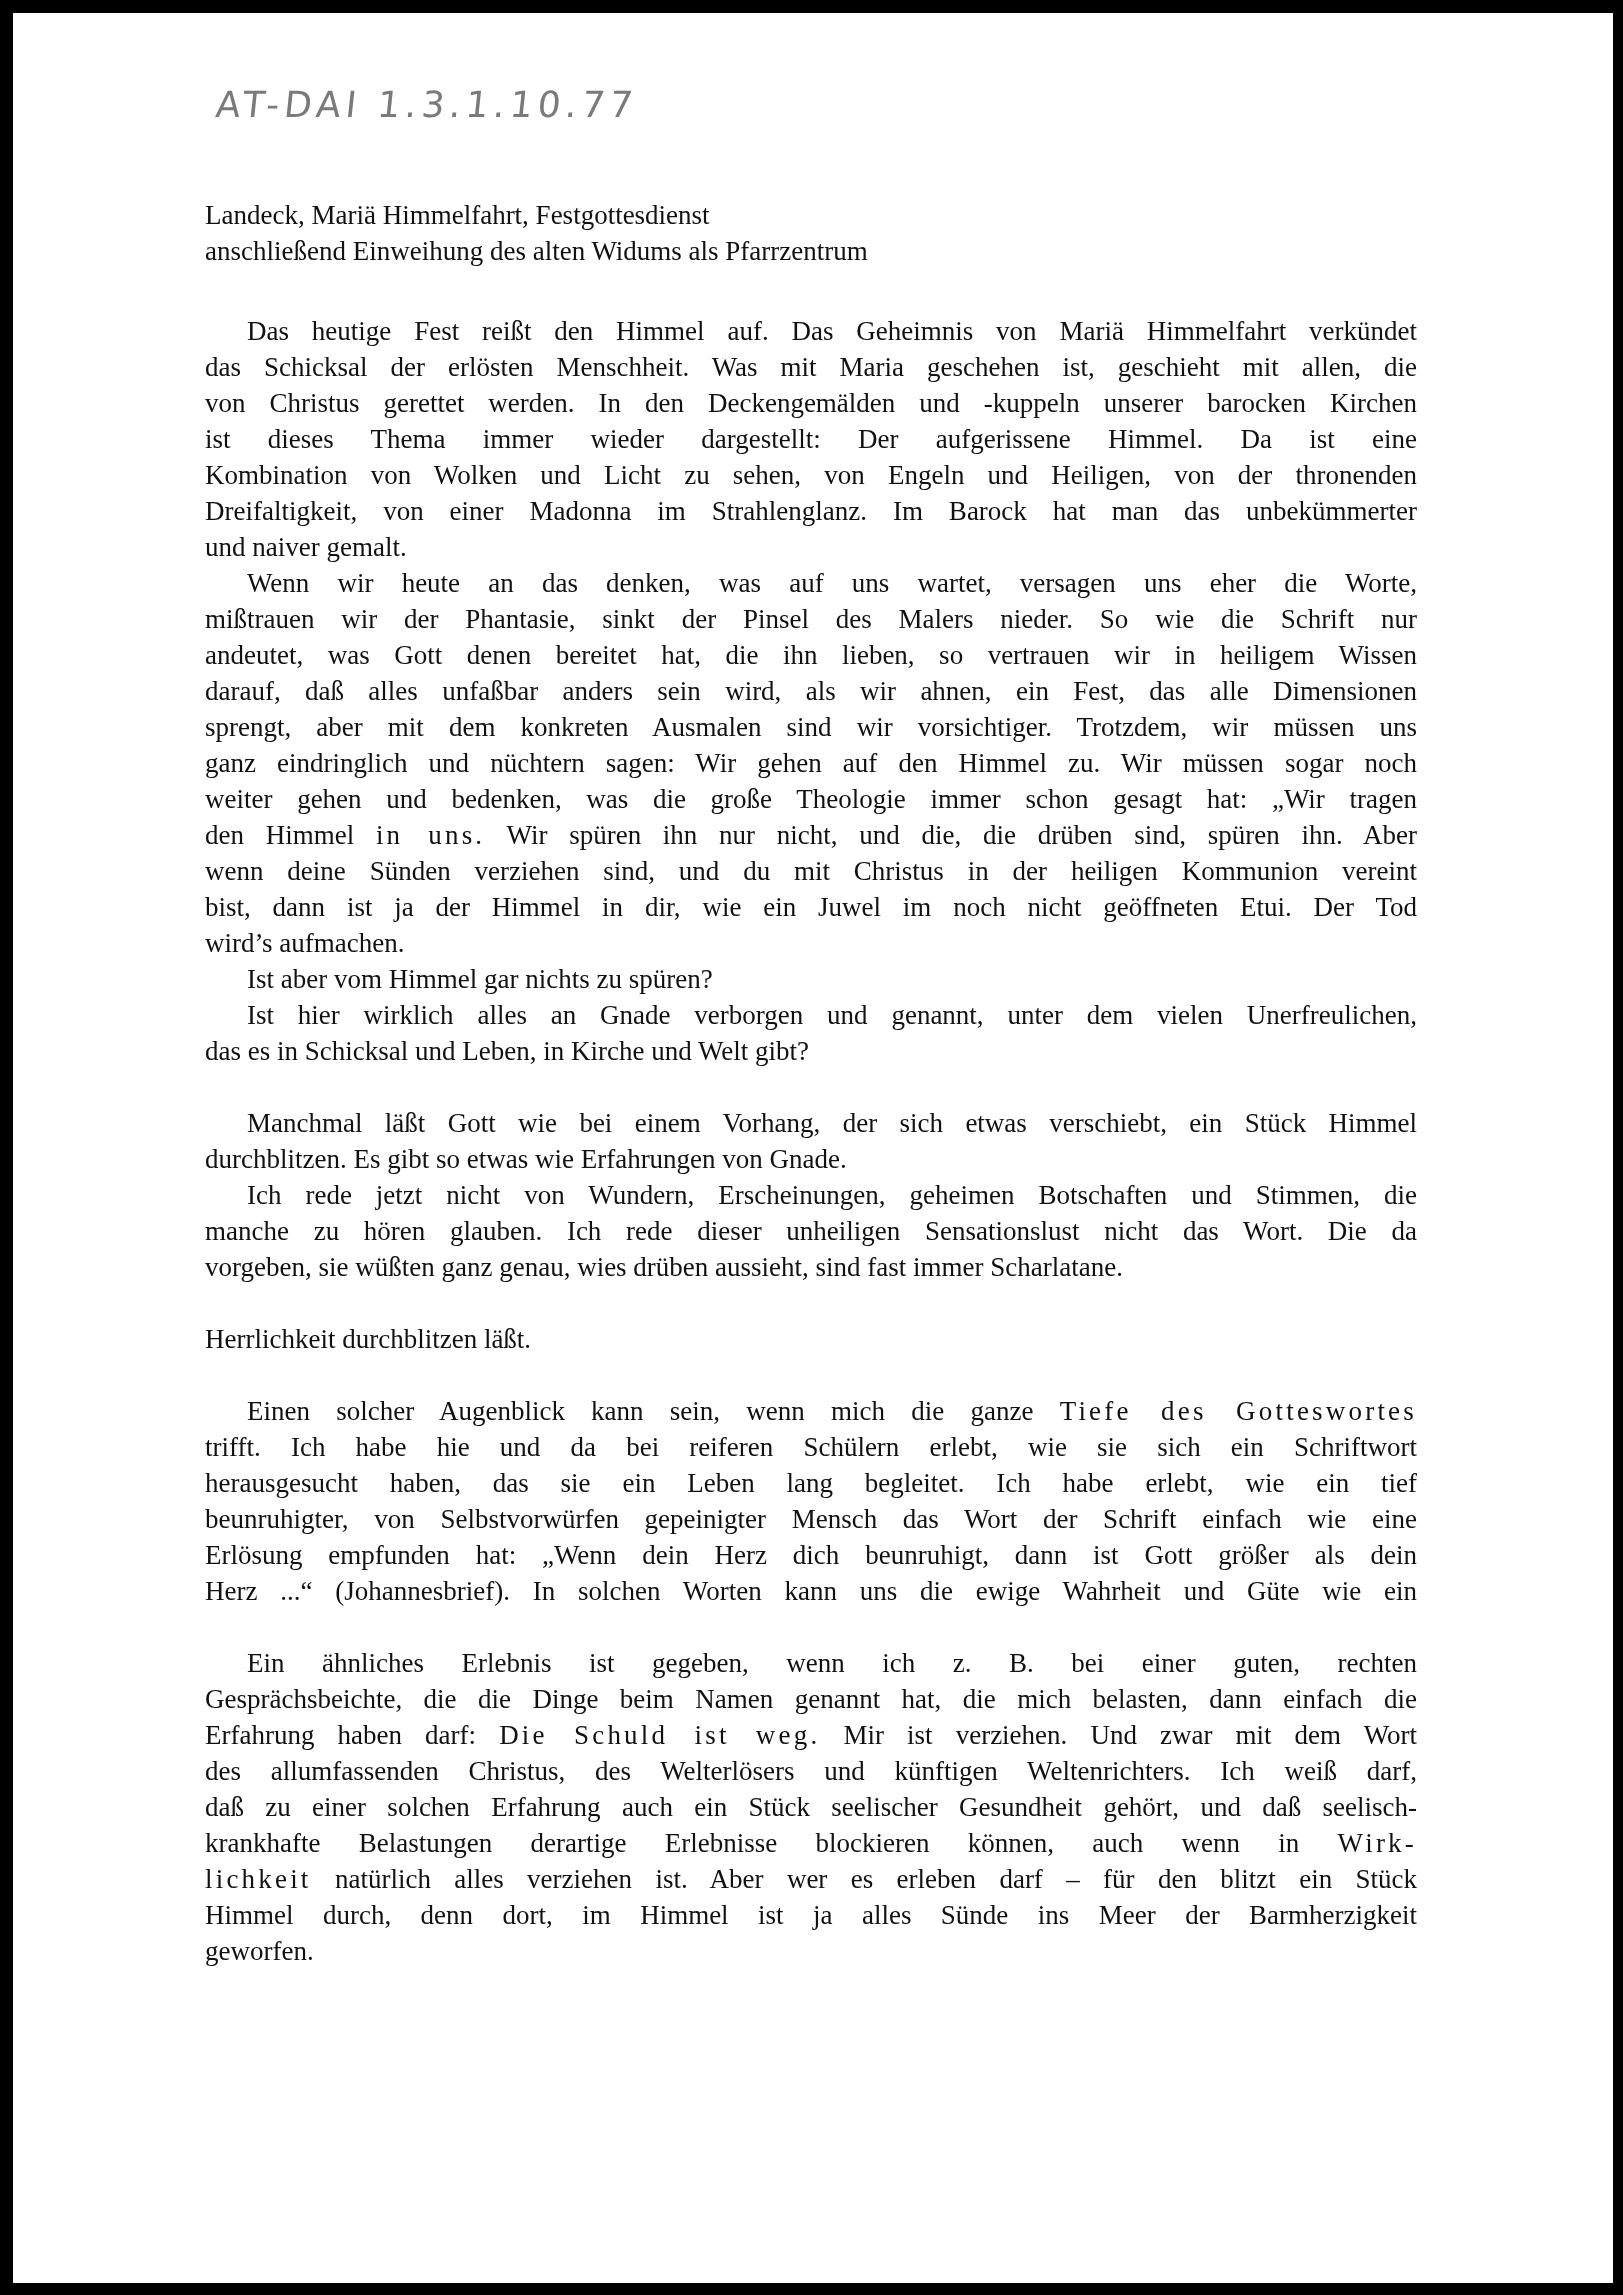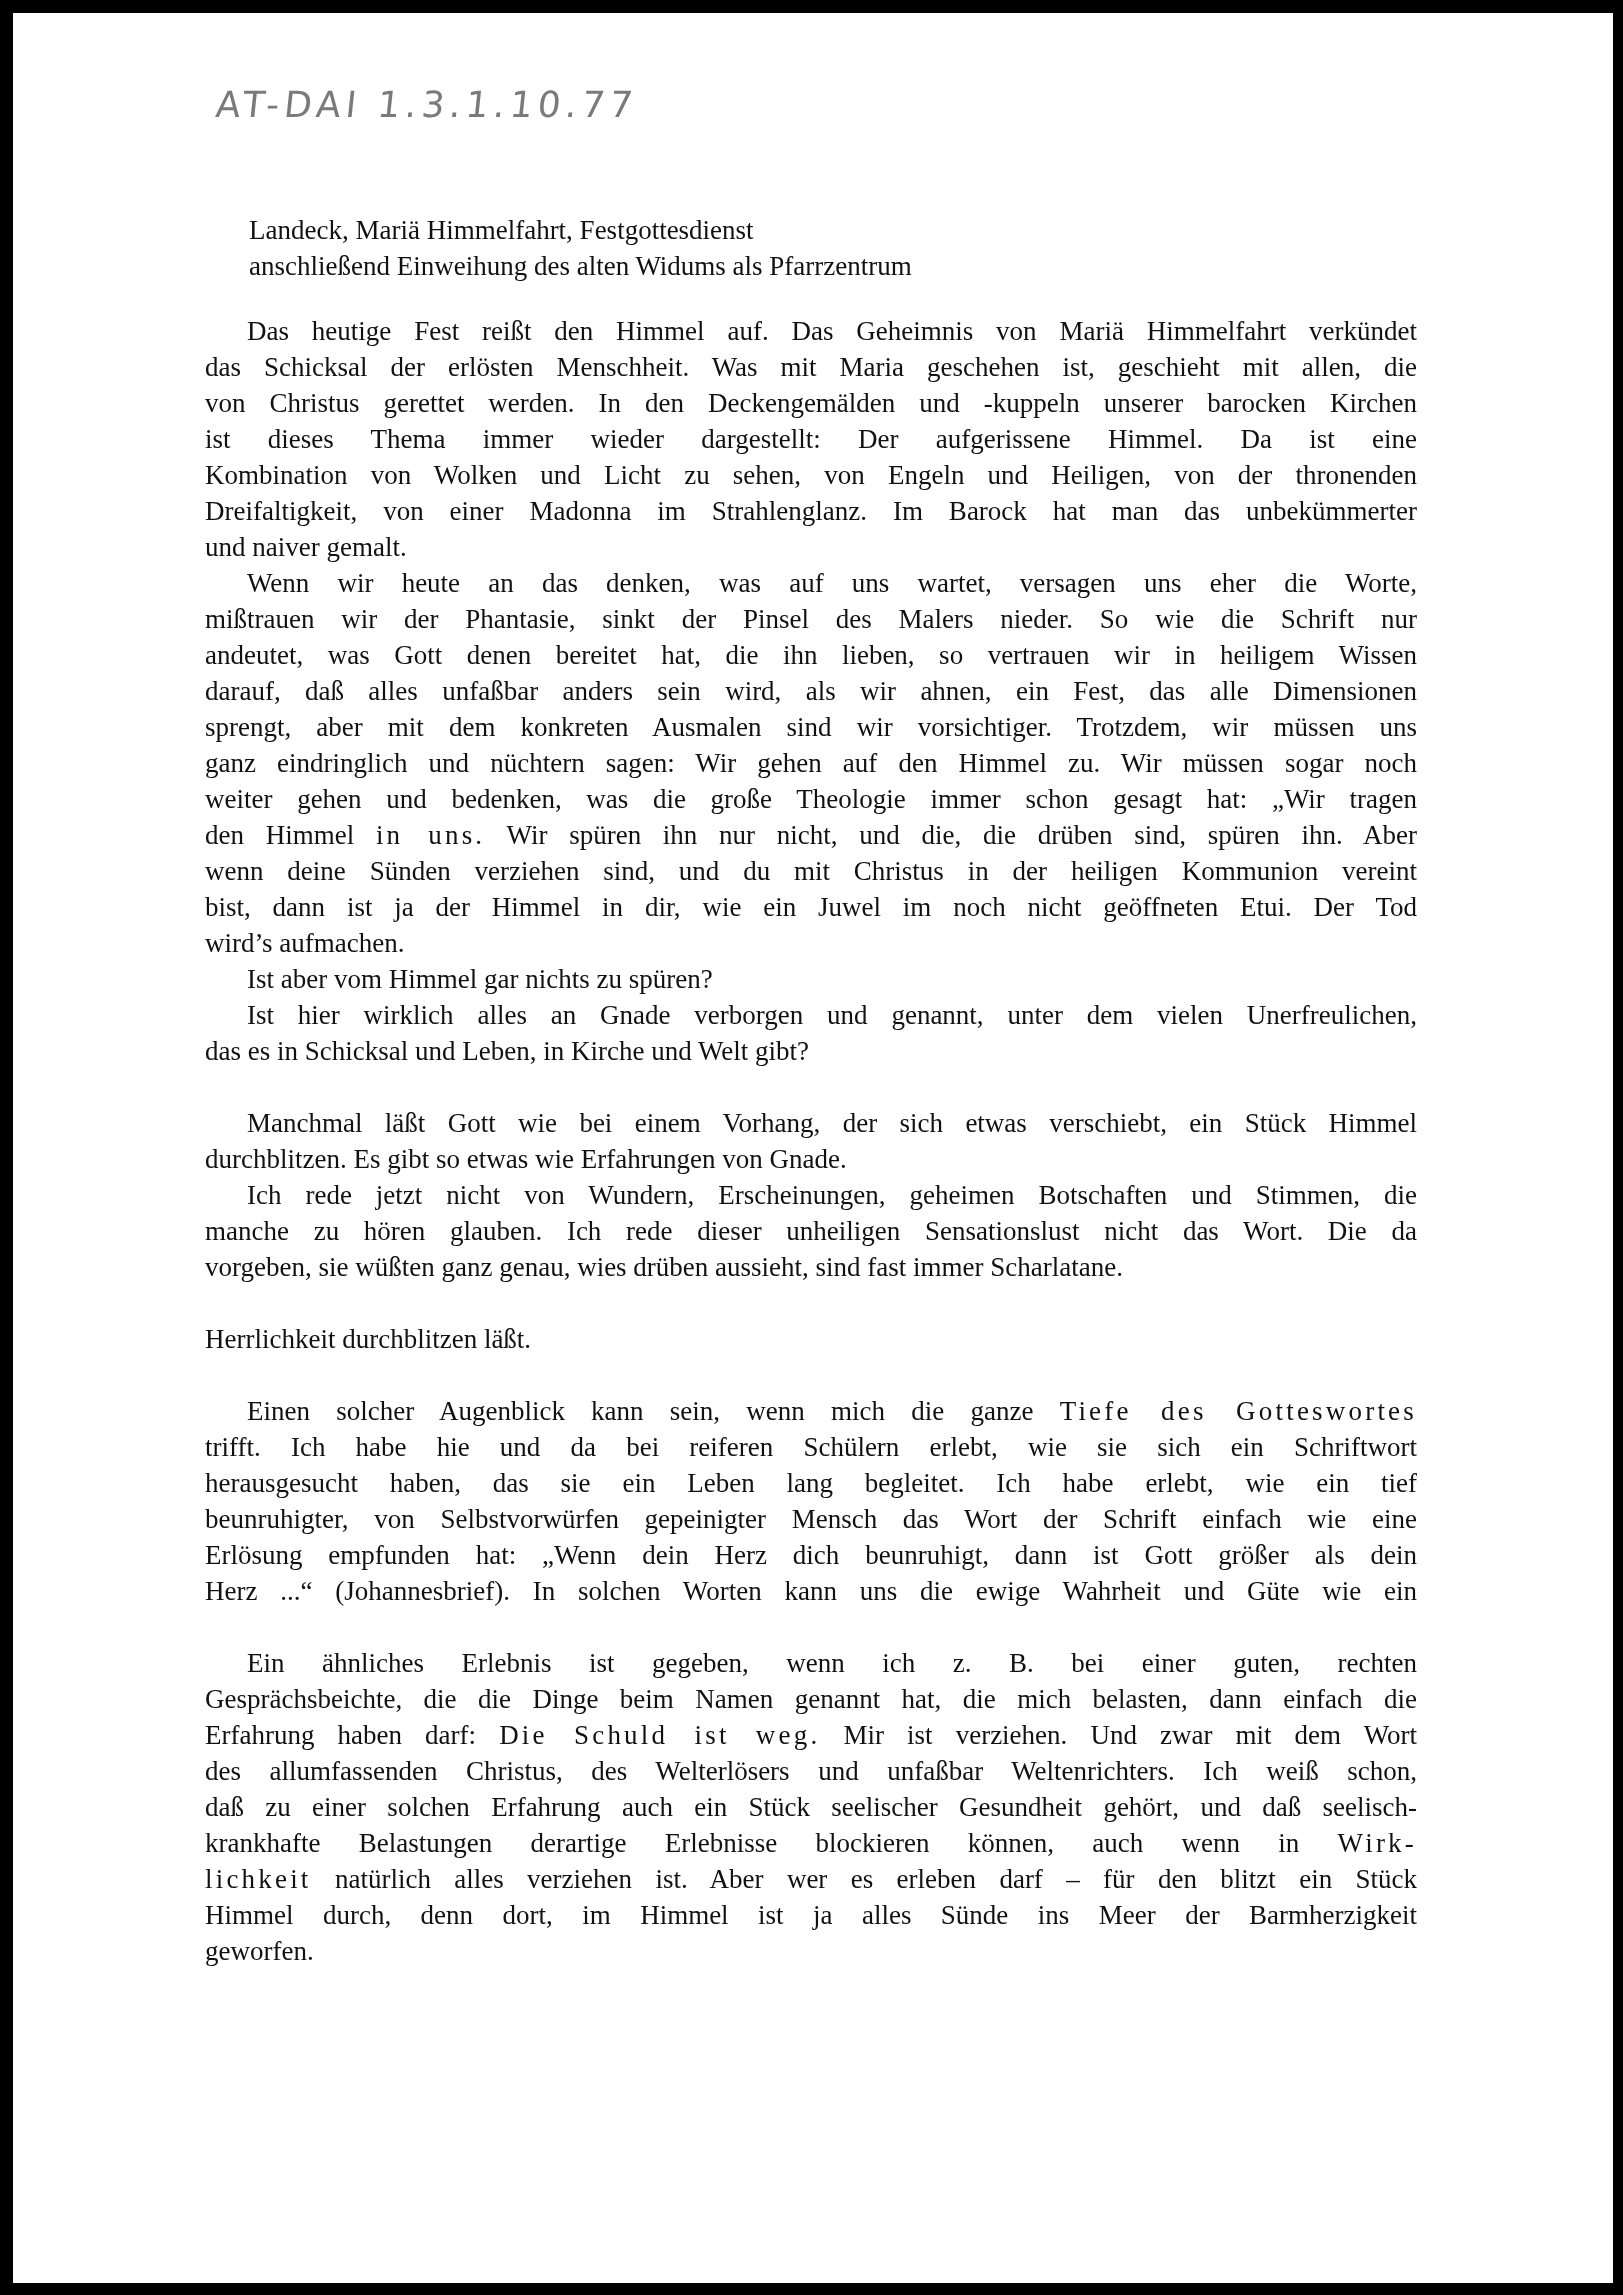--- a/index.html
+++ b/index.html
@@ -16,21 +16,21 @@
     font-family: "DejaVu Sans", sans-serif; font-size: 36px; color: #7a7a7a;
     letter-spacing: 4.9px; font-weight: normal;
     transform: skewX(-6deg);
   }
   .content {
     position: absolute; left: 192px; top: 0; width: 1212px;
     font-family: "Liberation Serif", serif; color: #111111;
     font-size: 27px; line-height: 36px;
   }
   .heading {
-    position: absolute; left: 0; top: 199px; width: 1212px; margin-left: 44px;
+    position: absolute; left: 0; top: 184px; width: 1212px;
   }
   .heading .hl { display: block; white-space: nowrap; }
   .body-text { position: absolute; left: 0; width: 1212px; }
   .para .ln {
     display: block; text-align: justify; text-align-last: justify;
     white-space: nowrap; height: 36px;
   }
   .para .ln.last { text-align-last: left; }
   .para .ln.first { text-indent: 42px; }
   .spaced { letter-spacing: 3.2px; font-family: "Liberation Serif", serif; }
@@ -100,21 +100,21 @@
           <span class="ln">herausgesucht haben, das sie ein Leben lang begleitet. Ich habe erlebt, wie ein tief</span>
           <span class="ln">beunruhigter, von Selbstvorwürfen gepeinigter Mensch das Wort der Schrift einfach wie eine</span>
           <span class="ln">Erlösung empfunden hat: „Wenn dein Herz dich beunruhigt, dann ist Gott größer als dein</span>
           <span class="ln">Herz ...“ (Johannesbrief). In solchen Worten kann uns die ewige Wahrheit und Güte wie ein</span>
         </div>
       <div class="gap"></div>
       <div class="para">
           <span class="ln first">Ein ähnliches Erlebnis ist gegeben, wenn ich z. B. bei einer guten, rechten</span>
           <span class="ln">Gesprächsbeichte, die die Dinge beim Namen genannt hat, die mich belasten, dann einfach die</span>
           <span class="ln"><span>Erfahrung haben darf: </span><span class="spaced">Die Schuld ist weg.</span><span> Mir ist verziehen. Und zwar mit dem Wort</span></span>
-          <span class="ln">des allumfassenden Christus, des Welterlösers und unfaßbar Weltenrichters. Ich weiß schon,</span>
+          <span class="ln">des allumfassenden Christus, des Welterlösers und künftigen Weltenrichters. Ich weiß darf,</span>
           <span class="ln">daß zu einer solchen Erfahrung auch ein Stück seelischer Gesundheit gehört, und daß seelisch-</span>
           <span class="ln"><span>krankhafte Belastungen derartige Erlebnisse blockieren können, auch wenn in </span><span class="spaced">Wirk-</span><span></span></span>
           <span class="ln"><span></span><span class="spaced">lichkeit</span><span> natürlich alles verziehen ist. Aber wer es erleben darf – für den blitzt ein Stück</span></span>
           <span class="ln">Himmel durch, denn dort, im Himmel ist ja alles Sünde ins Meer der Barmherzigkeit</span>
           <span class="ln last">geworfen.</span>
         </div>
     </div>
   </div>
 </div>
 

